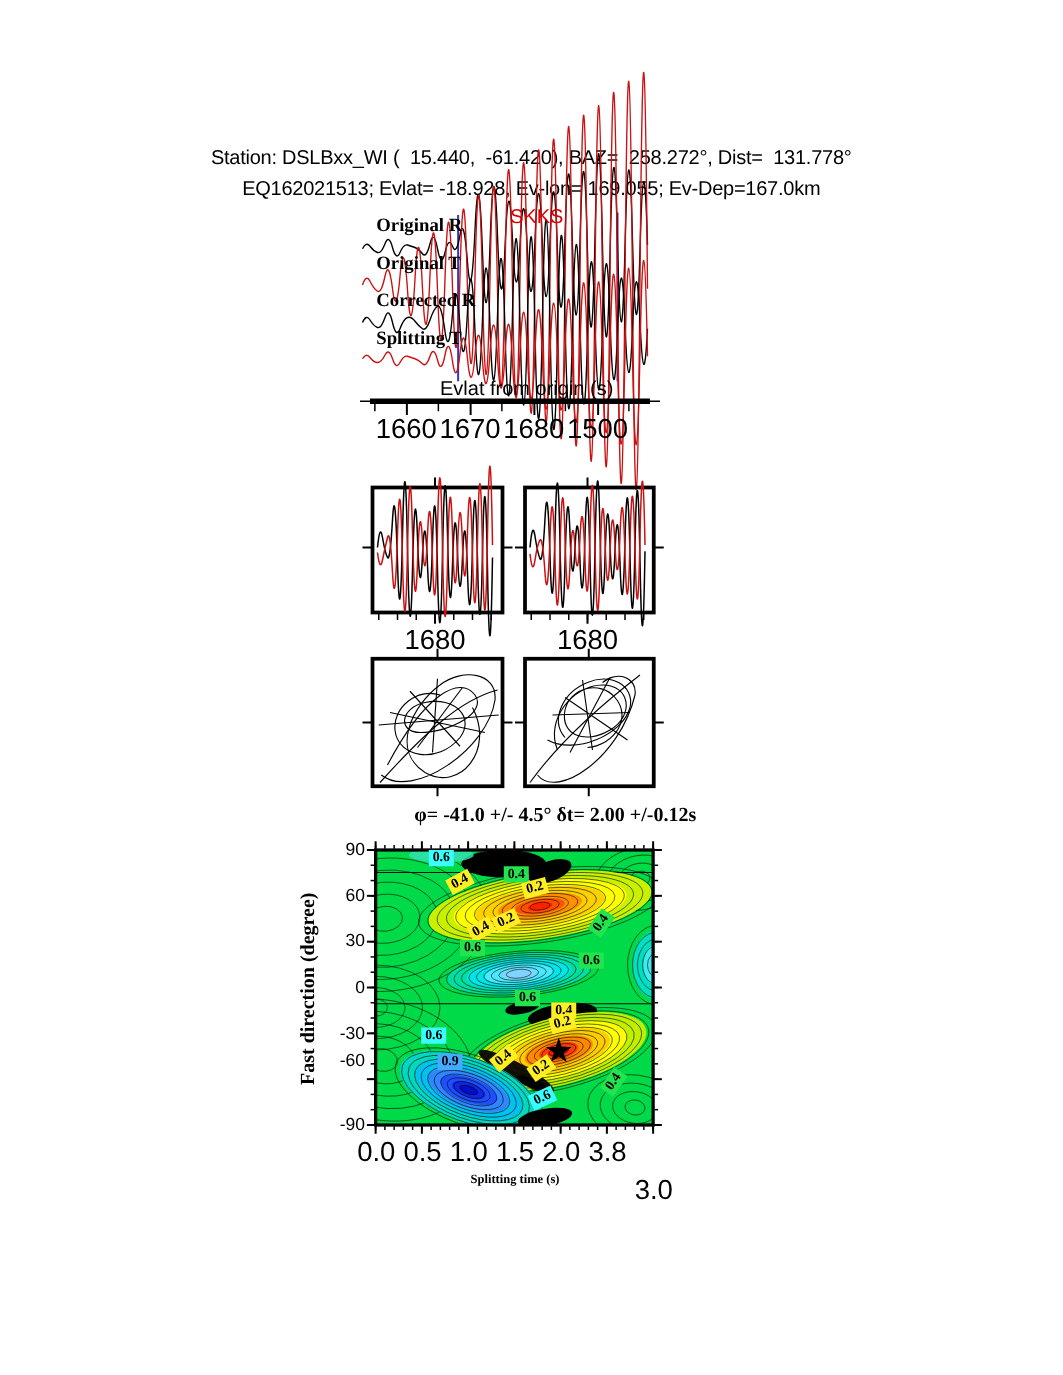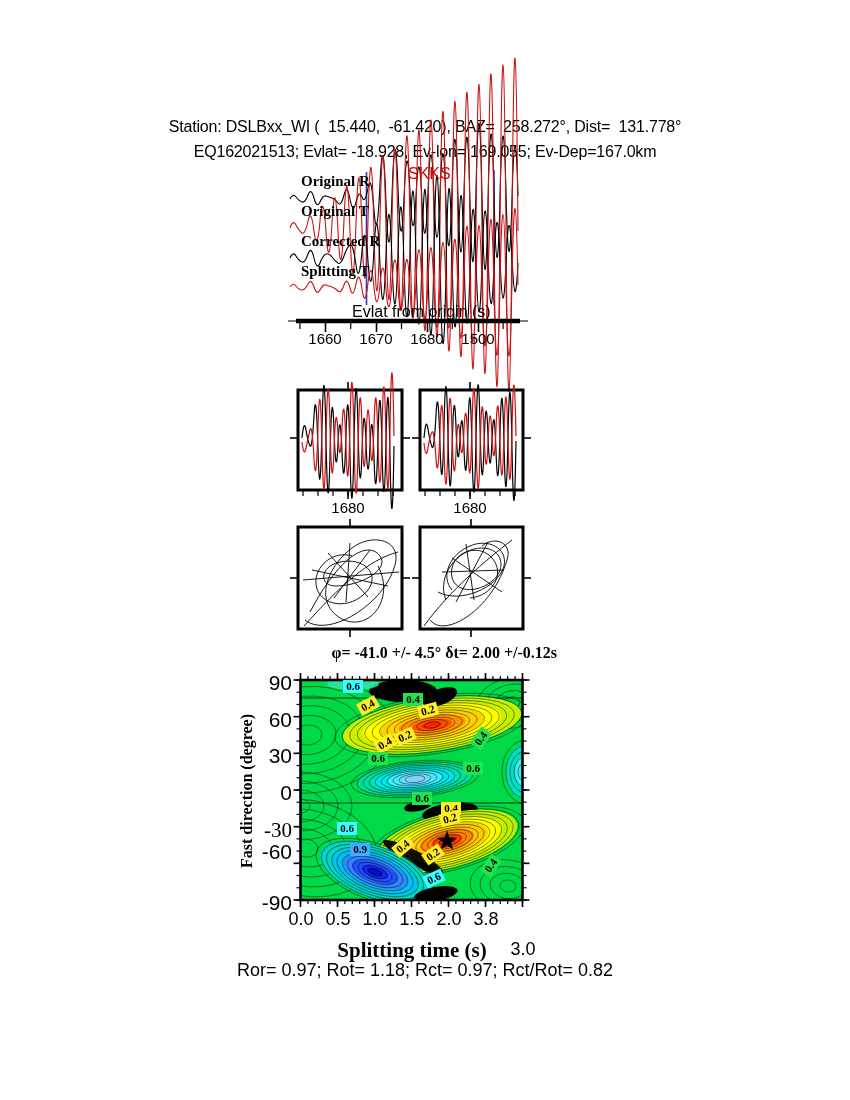--- a/index.html
+++ b/index.html
@@ -4,23 +4,23 @@
 <style>
   html,body{margin:0;padding:0;background:#ffffff;}
   #canvas{position:relative;width:850px;height:1100px;background:#ffffff;overflow:hidden;
           font-family:"Liberation Sans",sans-serif;color:#000;}
   .abs{position:absolute;}
   .pre{white-space:pre;}
   .hdr{width:850px;text-align:center;font-size:16px;letter-spacing:-0.2px;}
   .tracelab{font:bold 15px "Liberation Serif",serif;}
   .phase{font-size:16px;color:#dd0000;}
   .timelab{font-size:16px;}
-  .ticknum{font-size:15px;text-align:center;width:60px;}
-  .ytick{font-size:21px;text-align:right;width:48px;}
-  .xtick{font-size:18px;text-align:center;width:40px;}
+  .ticknum{font-size:22px;text-align:center;width:60px;}
+  .ytick{font-size:14px;text-align:right;width:48px;}
+  .xtick{font-size:22px;text-align:center;width:40px;}
   .serifb{font-family:"Liberation Serif",serif;font-weight:bold;}
   .ctitle{width:290px;text-align:right;font-size:16px;}
   .footer{width:850px;text-align:center;font-size:18px;}
   svg{position:absolute;overflow:visible;}
   .trace-k{fill:none;stroke:#000;stroke-width:1.1;stroke-linejoin:round;}
   .trace-r{fill:none;stroke:#cc1111;stroke-width:1.1;stroke-linejoin:round;}
   .wline{stroke:#3535c0;stroke-width:1.6;}
   .axismain{stroke:#000;stroke-width:4.5;}
   .axisthin{stroke:#000;stroke-width:1.2;}
   .boxframe{fill:none;stroke:#000;stroke-width:3;}
@@ -177,21 +177,21 @@
   <div class="abs ticknum" style="left:318px;top:499px;">1680</div>
   <div class="abs ticknum" style="left:440px;top:499px;">1680</div>
 
   <div class="abs serifb ctitle" style="left:267px;top:644px;">φ= -41.0 +/- 4.5° δt= 2.00 +/-0.12s</div>
   <div class="abs serifb" style="left:157px;top:782px;width:180px;text-align:center;font-size:16px;transform:rotate(-90deg);">Fast direction (degree)</div>
 
   <div class="abs ytick" style="left:244px;top:671px;">90</div>
   <div class="abs ytick" style="left:244px;top:708px;">60</div>
   <div class="abs ytick" style="left:244px;top:744px;">30</div>
   <div class="abs ytick" style="left:244px;top:781px;">0</div>
-  <div class="abs ytick" style="left:244px;top:818px;font-family:Liberation Serif, serif;">-30</div>
+  <div class="abs ytick" style="left:244px;top:818px;">-30</div>
   <div class="abs ytick" style="left:244px;top:840px;">-60</div>
   <div class="abs ytick" style="left:244px;top:891px;">-90</div>
 
   <svg style="left:285px;top:663px;" width="258" height="252" viewBox="285 663 258 252">
     <defs>
       <clipPath id="plotclip">
           <rect x="300.5" y="680" width="222" height="220"></rect>
         </clipPath>
     </defs>
     <g clip-path="url(#plotclip)">
@@ -517,17 +517,16 @@
     </div>
 
   <div class="abs xtick" style="left:281px;top:909px;">0.0</div>
   <div class="abs xtick" style="left:318px;top:909px;">0.5</div>
   <div class="abs xtick" style="left:355px;top:909px;">1.0</div>
   <div class="abs xtick" style="left:392px;top:909px;">1.5</div>
   <div class="abs xtick" style="left:429px;top:909px;">2.0</div>
   <div class="abs xtick" style="left:466px;top:909px;">3.8</div>
   <div class="abs xtick" style="left:503px;top:939px;">3.0</div>
 
-  <div class="abs serifb" style="left:312px;top:938px;width:200px;text-align:center;font-size:21px;">Splitting time (s)</div>
-
-  <div class="abs footer" style="top:960px;">Ror= 0.97; Rot= 1.18; Rct= 0.97; Rct/Rot= 0.82</div>
+  <div class="abs serifb" style="left:312px;top:938px;width:200px;text-align:center;font-size:10px;">Splitting time (s)</div>
+
 
 </div>
 
 </body></html>

